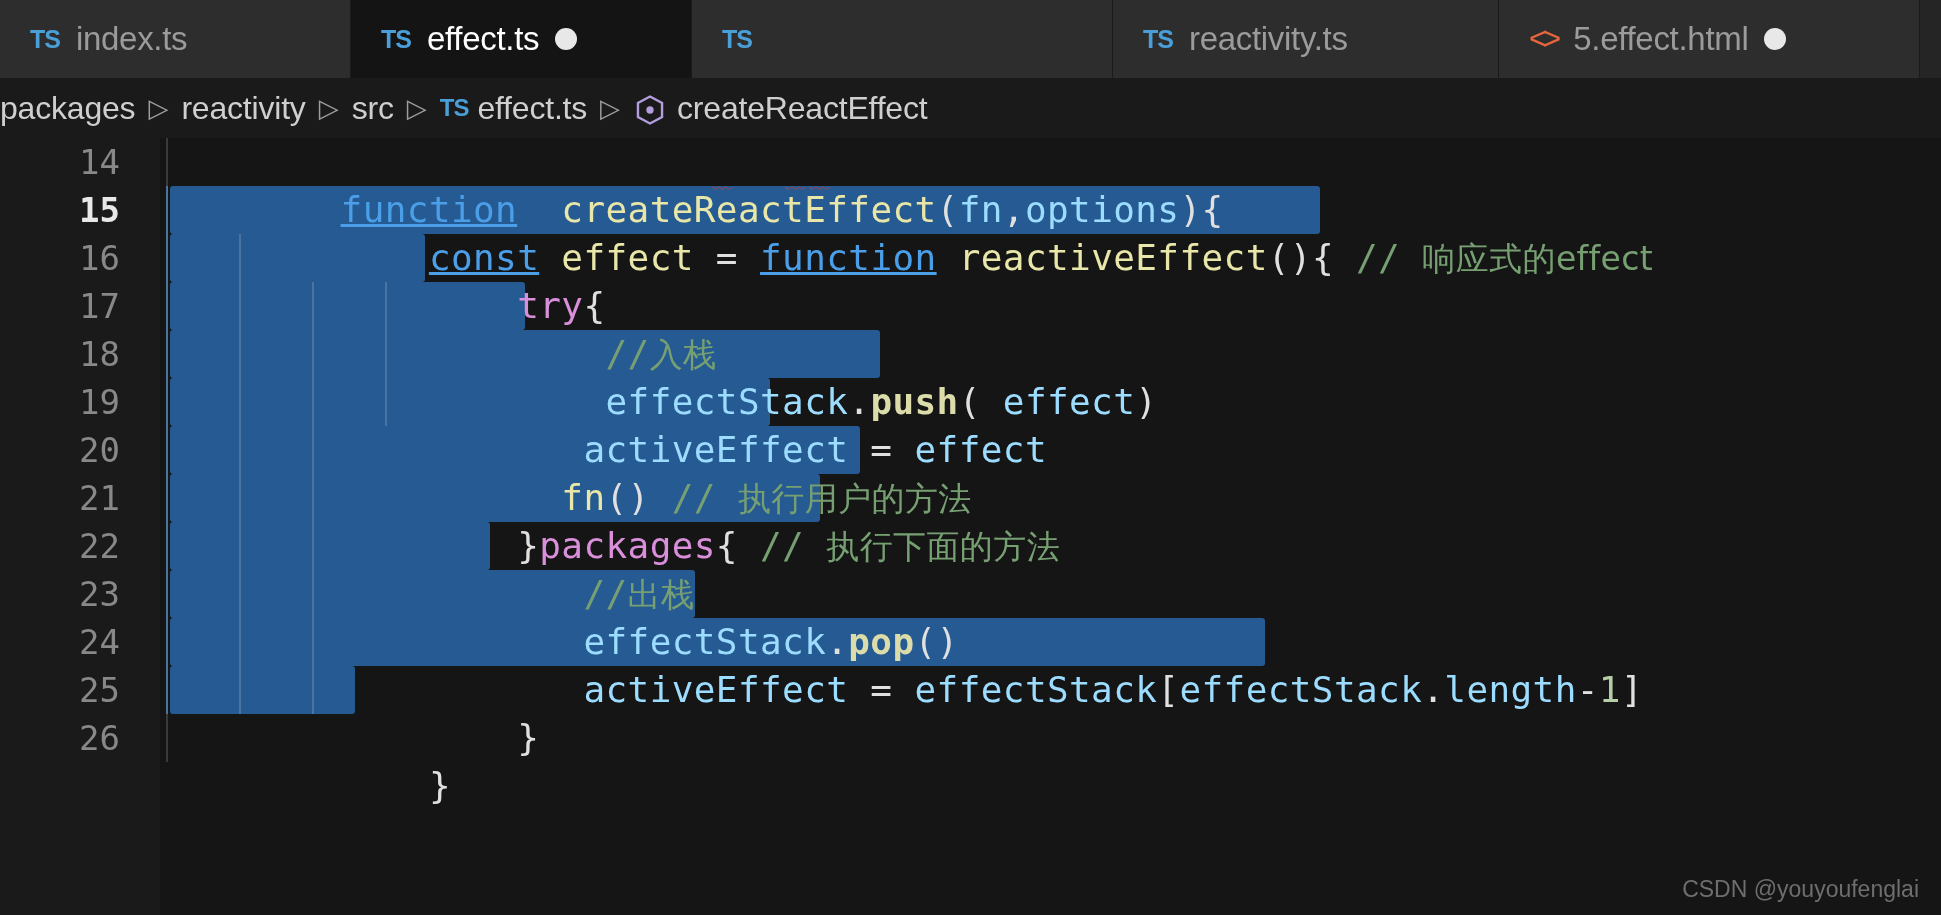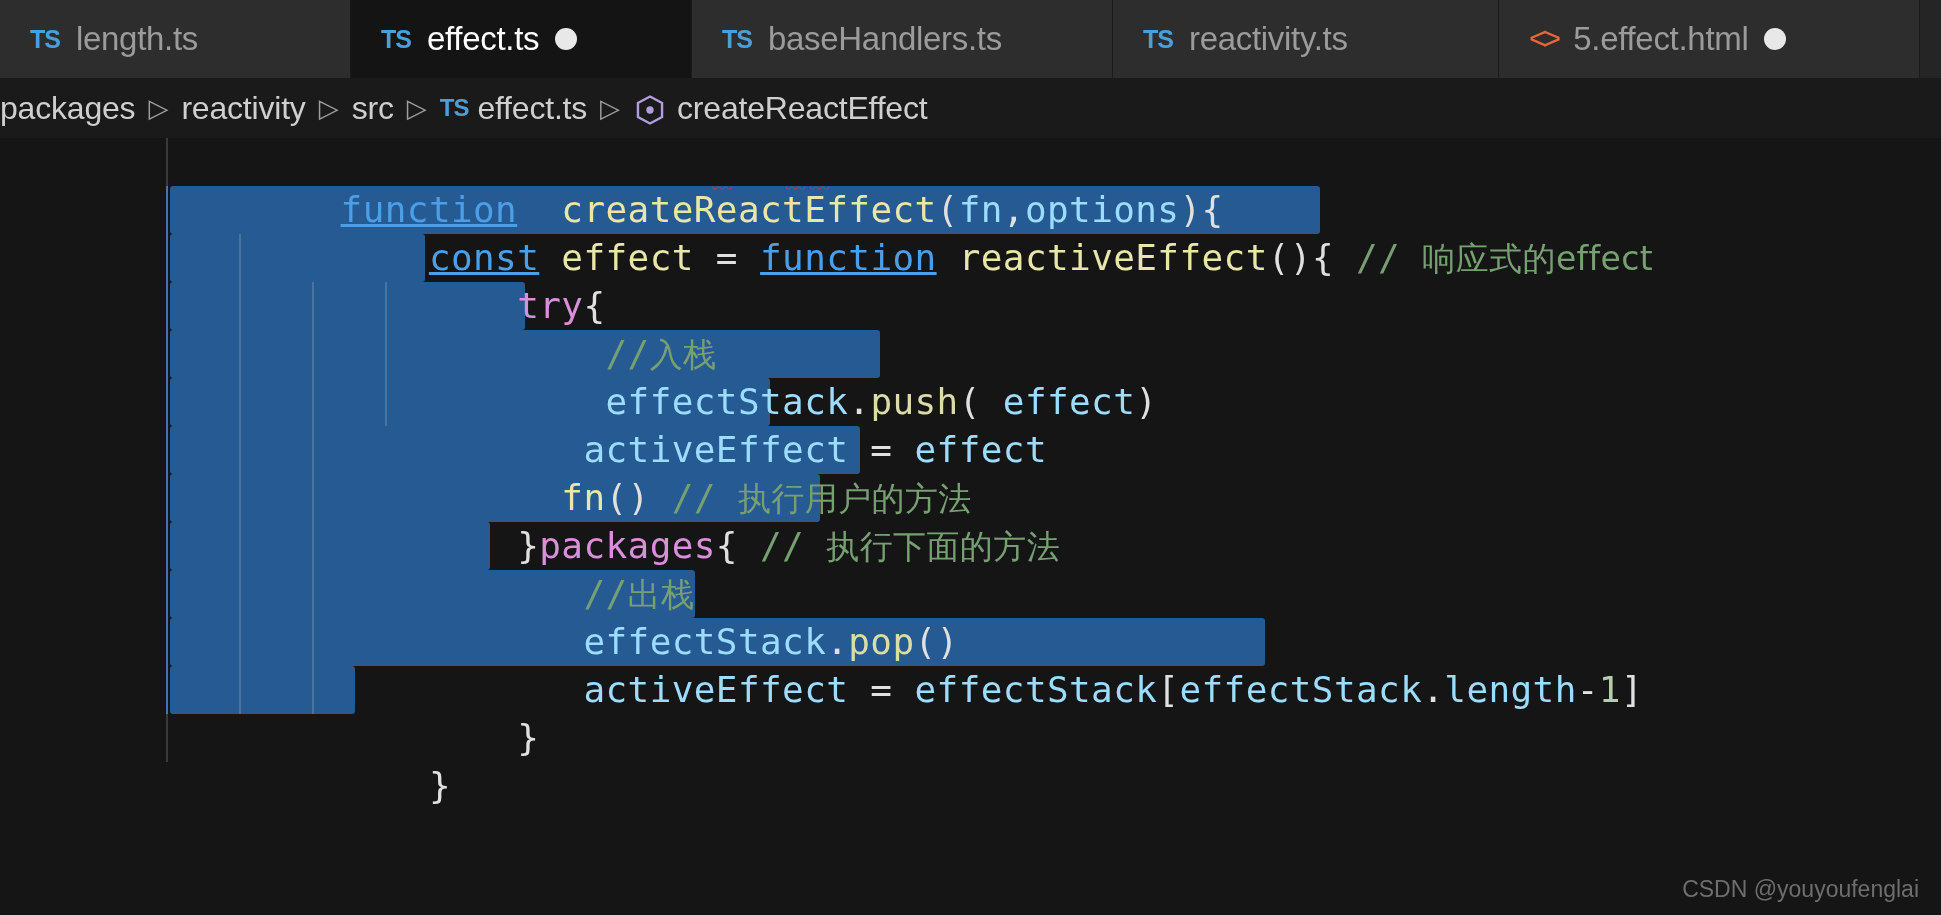--- a/index.html
+++ b/index.html
@@ -179,21 +179,21 @@
   }
   .guide.onsel { background: #4a749e; }
 
   
   .t-kw      { color: #4a9fe8; text-decoration: underline; }   
   .t-fn      { color: #e8e6a8; }   
   .t-var     { color: #9cdcfe; }   
   .t-ctl     { color: #d98fd9; }   
   .t-cmt     { color: #77a072; }   
   .t-plain   { color: #e0e0e0; }   
-  .t-method  { color: #dcdcaa; }   
+  .t-method  { color: #dcdcaa; font-weight: bold; }   
   .t-num     { color: #b5cea8; }
 
   .err-squiggle {
     position: absolute;
     z-index: 4;
     color: #c44;
     font-size: 22px;
     letter-spacing: 2px;
     line-height: 1;
     font-family: "DejaVu Sans Mono", monospace;
@@ -214,32 +214,31 @@
 </style>
 </head>
 <body>
 
 <div id="app">
 
   <div class="tabbar">
 
     <div class="tab" style="width:290px;">
       <span class="ts-icon">TS</span>
-      <span class="tablabel">length.ts</span>
+      <span class="tablabel">index.ts</span>
     </div>
 
     <div class="tab active" style="width:280px;">
       <span class="ts-icon">TS</span>
       <span class="tablabel">effect.ts</span>
       <span class="dirty-dot"></span>
     </div>
 
     <div class="tab" style="width:360px;">
       <span class="ts-icon">TS</span>
-      <span class="tablabel">baseHandlers.ts</span>
     </div>
 
     <div class="tab" style="width:325px;">
       <span class="ts-icon">TS</span>
       <span class="tablabel">reactivity.ts</span>
     </div>
 
     <div class="tab" style="width:360px;">
       <span class="html-icon">&lt;&gt;</span>
       <span class="tablabel">5.effect.html</span>
@@ -262,20 +261,35 @@
       <svg width="34" height="34" viewBox="0 0 24 24" fill="none" stroke="#b39ddb" stroke-width="1.7">
         <path d="M12 2.5 20.5 7v10L12 21.5 3.5 17V7z"></path>
         <circle cx="12" cy="12" r="2.6" fill="#b39ddb" stroke="none"></circle>
       </svg>
     </span>
     <span class="crumb">createReactEffect</span>
   </div>
 
   <div class="editor">
 
+    <div class="gutter">
+      <div class="lineno" style="top:0px;">14</div>
+      <div class="lineno current" style="top:48px;">15</div>
+      <div class="lineno" style="top:96px;">16</div>
+      <div class="lineno" style="top:144px;">17</div>
+      <div class="lineno" style="top:192px;">18</div>
+      <div class="lineno" style="top:240px;">19</div>
+      <div class="lineno" style="top:288px;">20</div>
+      <div class="lineno" style="top:336px;">21</div>
+      <div class="lineno" style="top:384px;">22</div>
+      <div class="lineno" style="top:432px;">23</div>
+      <div class="lineno" style="top:480px;">24</div>
+      <div class="lineno" style="top:528px;">25</div>
+      <div class="lineno" style="top:576px;">26</div>
+    </div>
 
     <div class="codearea">
 
       <div class="sel" style="top:48px;  left:10px;  width:1150px;"></div>
       <div class="sel" style="top:96px;  left:10px;  width:255px;"></div>
       <div class="sel" style="top:144px; left:10px;  width:355px;"></div>
       <div class="sel" style="top:192px; left:10px;  width:710px;"></div>
       <div class="sel" style="top:240px; left:10px;  width:600px;"></div>
       <div class="sel" style="top:288px; left:10px;  width:690px;"></div>
       <div class="sel" style="top:336px; left:10px;  width:650px;"></div>

